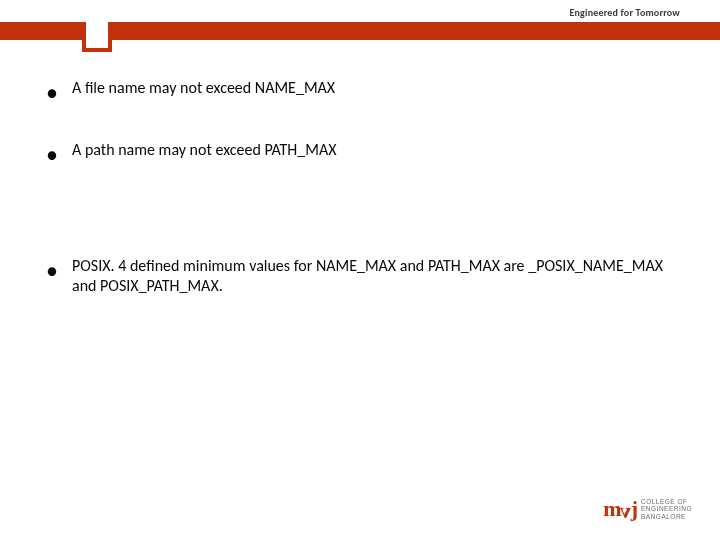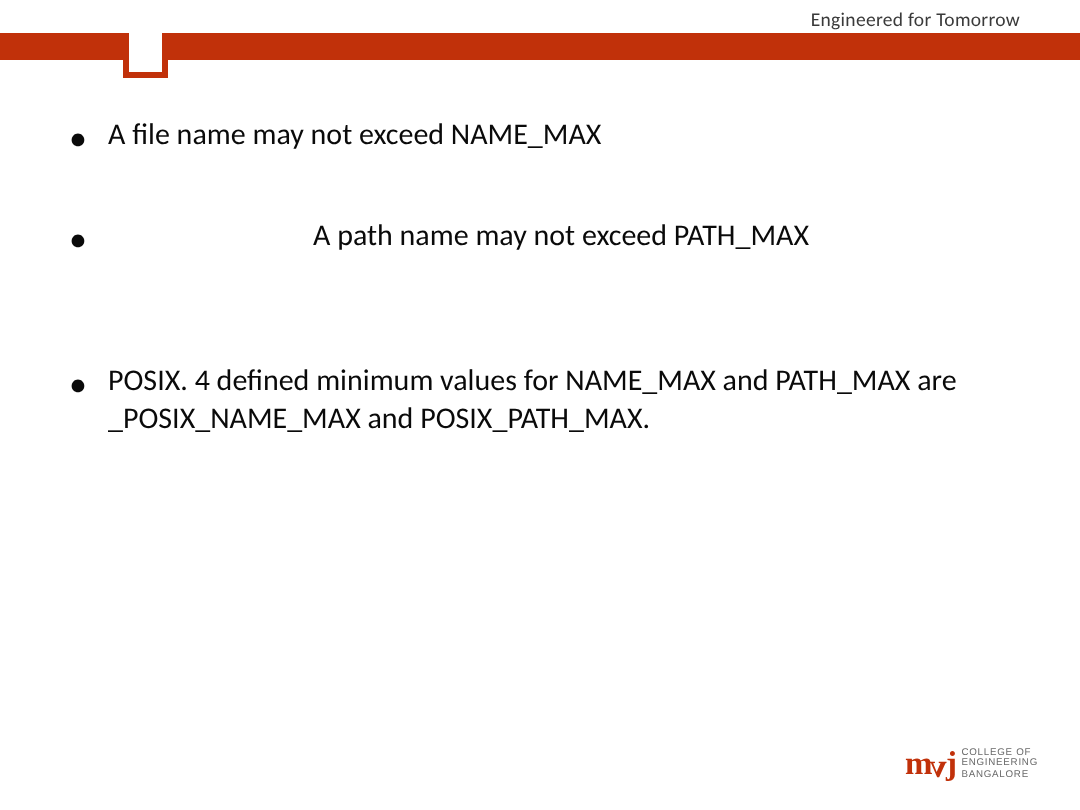--- a/index.html
+++ b/index.html
@@ -26,42 +26,43 @@
     width: 30px;
     height: 30px;
     background: #ffffff;
     border: 4px solid #c1310a;
     border-top: none;
   }
   .tagline {
     position: absolute;
     top: 6px;
     right: 40px;
-    font-size: 13px;
+    font-size: 10px;
     color: #3a3a3a;
     letter-spacing: 0.2px;
+    font-weight: bold;
   }
   .content {
     position: absolute;
     top: 78px;
     left: 46px;
     width: 630px;
   }
   .content ul {
     list-style: none;
   }
   .content li {
     position: relative;
     padding-left: 26px;
-    font-size: 20px;
+    font-size: 16px;
     line-height: 1.25;
     color: #0a0a0a;
     margin-bottom: 42px;
   }
-  .content li:nth-child(2) { margin-bottom: 72px; text-align: center; }
+  .content li:nth-child(2) { margin-bottom: 96px; }
   .content li::before {
     content: "•";
     position: absolute;
     left: 0;
     top: 0;
     font-size: 24px;
     color: #0a0a0a;
   }
   .logo {
     position: absolute;

